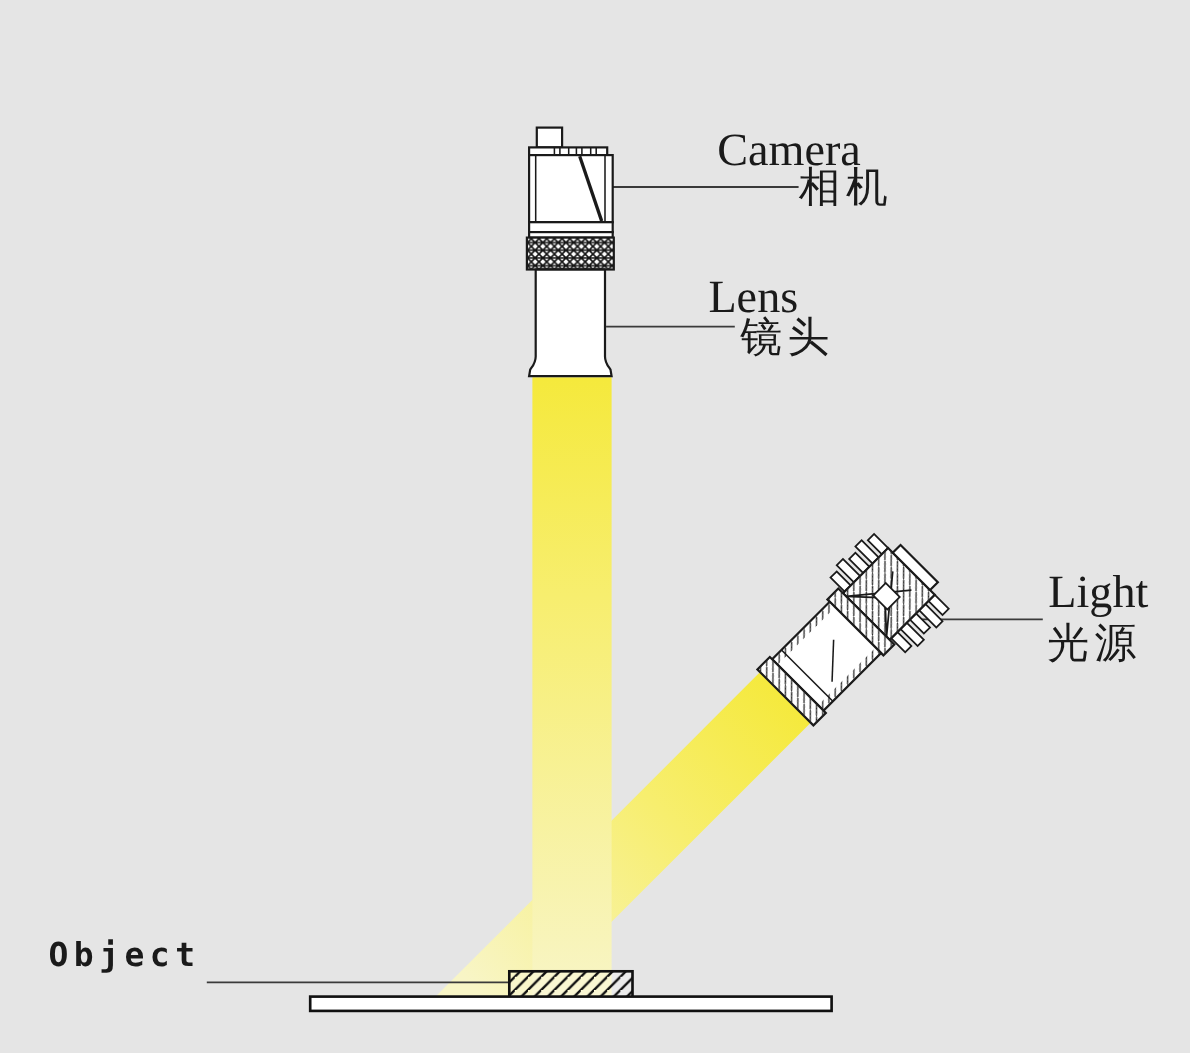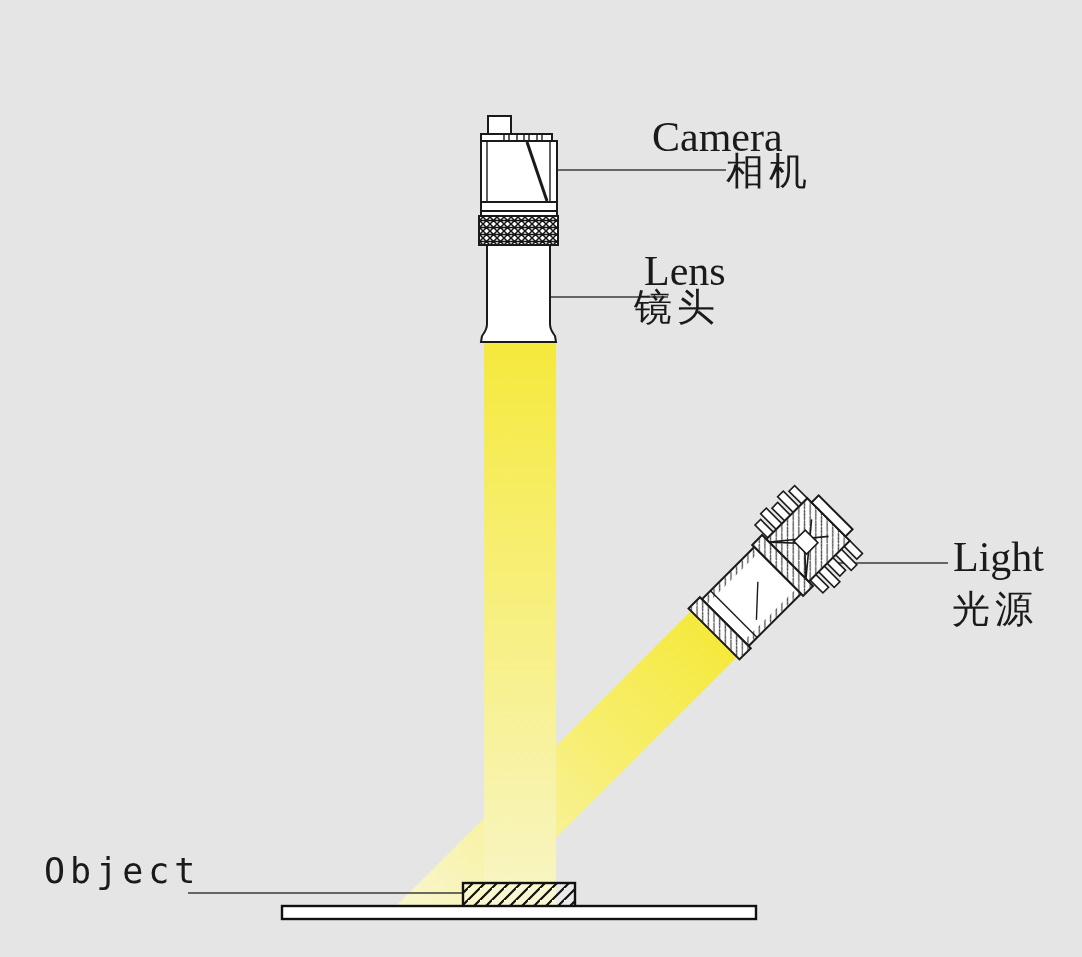--- a/index.html
+++ b/index.html
@@ -16,21 +16,21 @@
   .lbl-en-serif {
     font-family: "Liberation Serif", "DejaVu Serif", serif;
     font-size: 42px; letter-spacing: 0px;
   }
   .lbl-zh-serif {
     font-family: "Liberation Serif", "DejaVu Serif", serif;
     font-size: 38px; letter-spacing: 5px;
   }
   .lbl-en-mono {
     font-family: "DejaVu Sans Mono", "Liberation Mono", monospace;
-    font-size: 35px; letter-spacing: 5px; font-weight: 400;
+    font-size: 30px; letter-spacing: 5px; font-weight: 700;
   }
   .lbl-zh-sans {
     font-family: "DejaVu Sans", "Liberation Sans", sans-serif;
     font-size: 38px; letter-spacing: 2px;
   }
 </style>
 </head>
 <body>
 
 <div id="canvas">
@@ -140,20 +140,20 @@
       <rect x="463" y="883" width="112" height="25" fill="url(#objHatch)" stroke="#111111" stroke-width="2.4"></rect>
     </g>
 
     <rect x="282" y="906" width="474" height="13" fill="#ffffff" stroke="#111111" stroke-width="2.4"></rect>
   </svg>
 
   <div class="lbl lbl-en-serif" style="left:652px; top:116px;">Camera</div>
   <div class="lbl lbl-zh-serif" style="left:726px; top:152px;">相机</div>
 
   <div class="lbl lbl-en-serif" style="left:644px; top:250px;">Lens</div>
-  <div class="lbl lbl-zh-serif" style="left:634px; top:288px;">镜头</div>
+  <div class="lbl lbl-zh-serif" style="left:673px; top:288px;">镜头</div>
 
-  <div class="lbl lbl-en-serif" style="left:953px; top:536px;text-align:right;">Light</div>
-  <div class="lbl lbl-zh-serif" style="left:952px; top:566px;margin-top:24px;">光源</div>
+  <div class="lbl lbl-en-serif" style="left:953px; top:518px;text-align:right;">Light</div>
+  <div class="lbl lbl-zh-serif" style="left:952px; top:566px;">光源</div>
 
   <div class="lbl lbl-en-mono" style="left:44px; top:854px;">Object</div>
 
 </div>
 
 </body></html>

